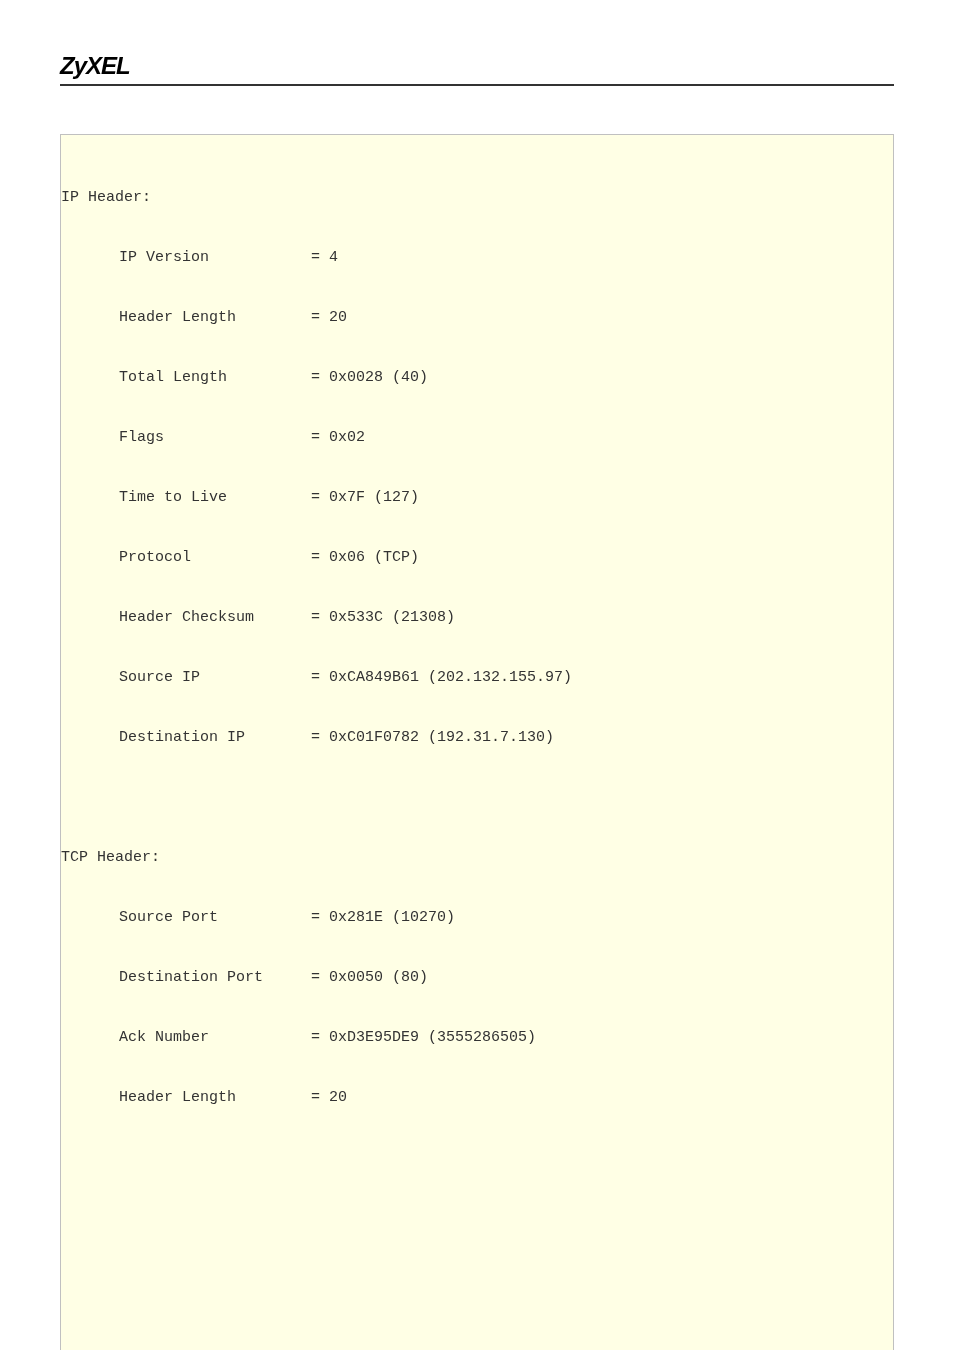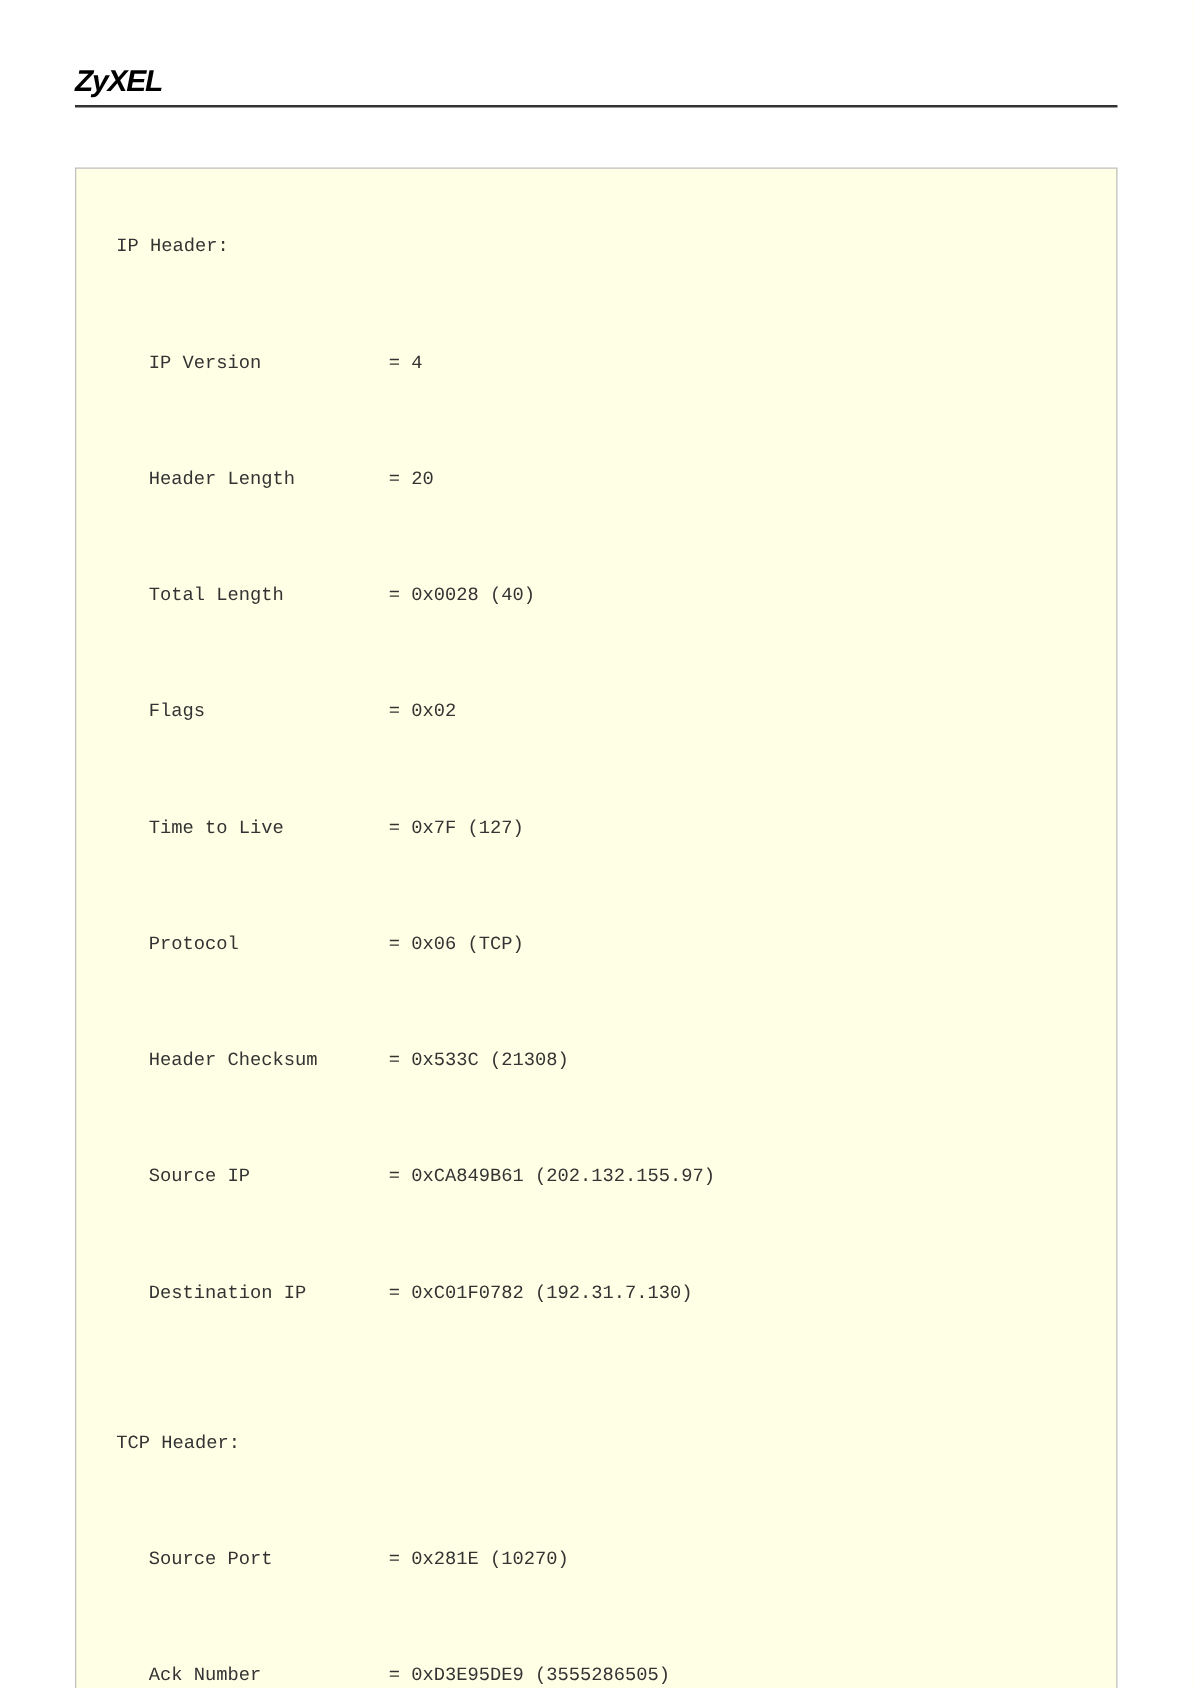--- a/index.html
+++ b/index.html
@@ -36,22 +36,22 @@
       border: 1px solid #c0c0c0;
       padding: 18px 0 18px 0;
       font-size: 15px;
       line-height: 2.0;
       color: #333;
       white-space: pre;
     }
     .packet-line {
       display: block;
     }
-    .indent1 { padding-left: 32px; }
-    .indent2 { padding-left: 58px; margin-top: 33px; }
+    .indent1 { }
+    .indent2 { padding-left: 58px; }
     .field-label {
       display: inline-block;
       width: 192px;
     }
   </style>
 </head>
 <body>
 
 <div class="page">
   <div class="header-area">
@@ -66,20 +66,21 @@
 <span class="packet-line indent2"><span class="field-label">Total Length</span><span>= 0x0028 (40)</span></span>
 <span class="packet-line indent2"><span class="field-label">Flags</span><span>= 0x02</span></span>
 <span class="packet-line indent2"><span class="field-label">Time to Live</span><span>= 0x7F (127)</span></span>
 <span class="packet-line indent2"><span class="field-label">Protocol</span><span>= 0x06 (TCP)</span></span>
 <span class="packet-line indent2"><span class="field-label">Header Checksum</span><span>= 0x533C (21308)</span></span>
 <span class="packet-line indent2"><span class="field-label">Source IP</span><span>= 0xCA849B61 (202.132.155.97)</span></span>
 <span class="packet-line indent2"><span class="field-label">Destination IP</span><span>= 0xC01F0782 (192.31.7.130)</span></span>
 <span class="packet-line"> </span>
 <span class="packet-line indent1">TCP Header:</span>
 <span class="packet-line indent2"><span class="field-label">Source Port</span><span>= 0x281E (10270)</span></span>
+<span class="packet-line indent2"><span class="field-label">Destination Port</span><span>= 0x0050 (80)</span></span>
 <span class="packet-line indent2"><span class="field-label">Ack Number</span><span>= 0xD3E95DE9 (3555286505)</span></span>
 <span class="packet-line indent2"><span class="field-label">Header Length</span><span>= 20</span></span>
 
 
 
 
 
 
 
 

